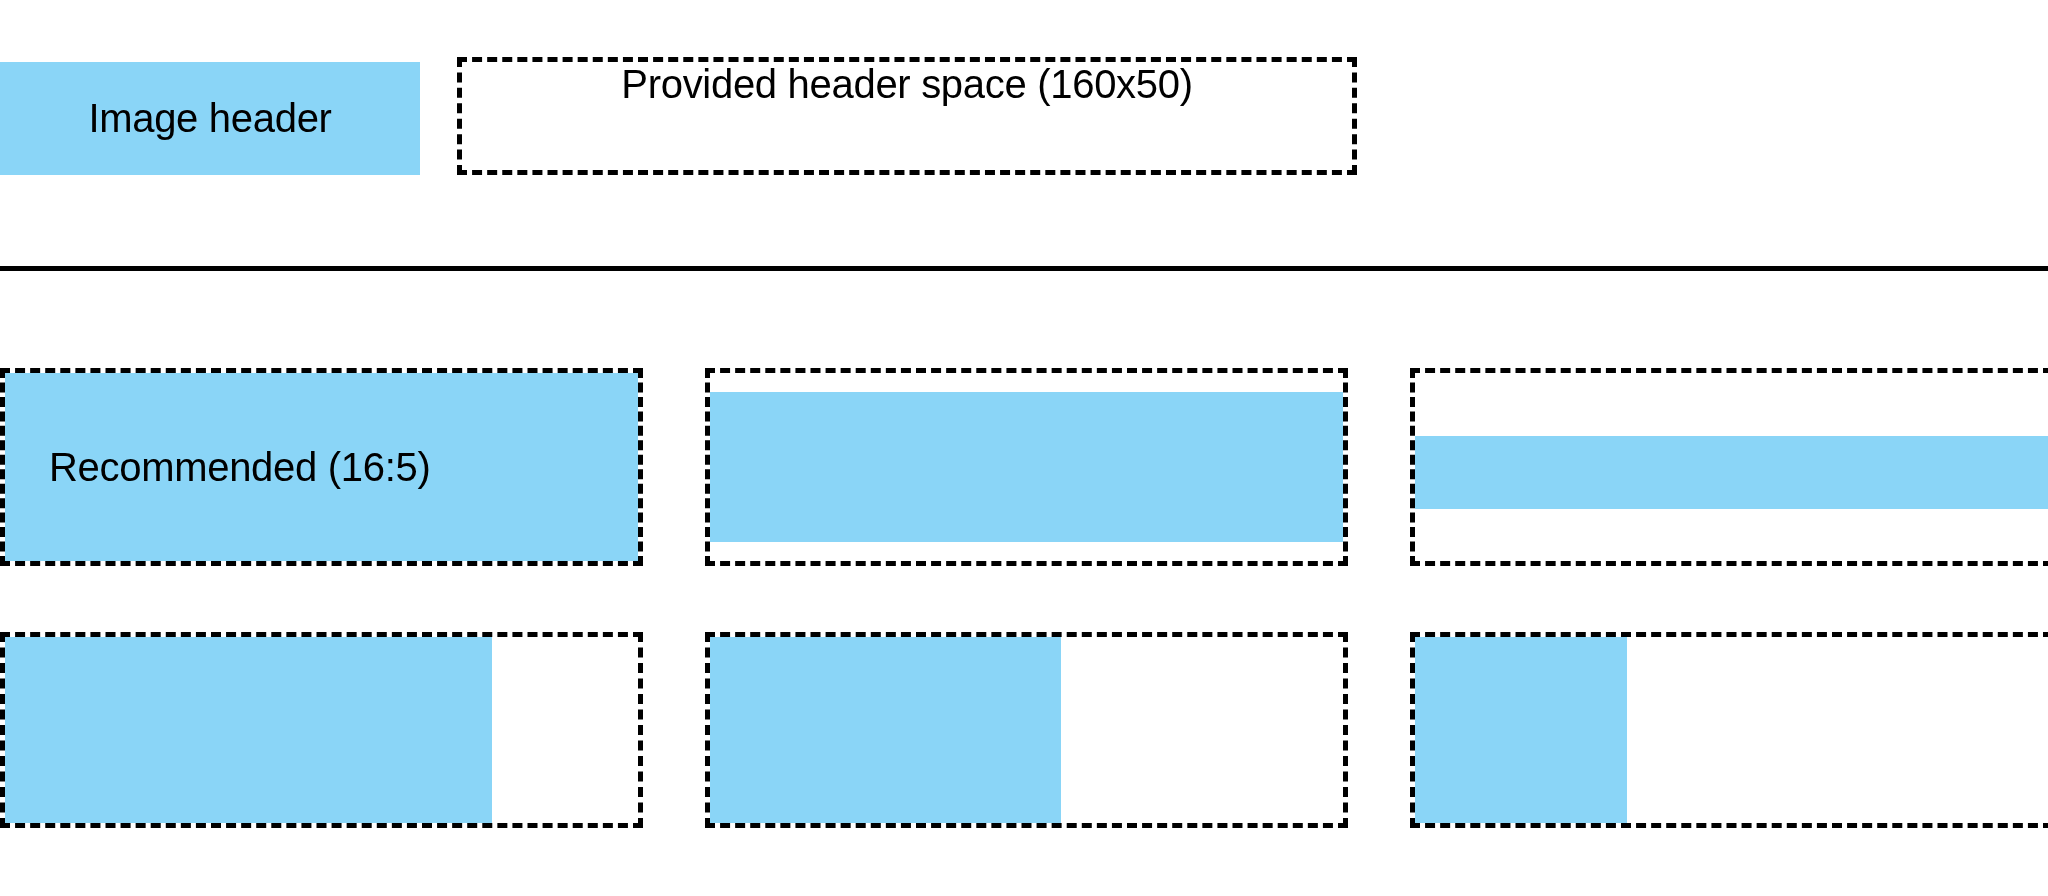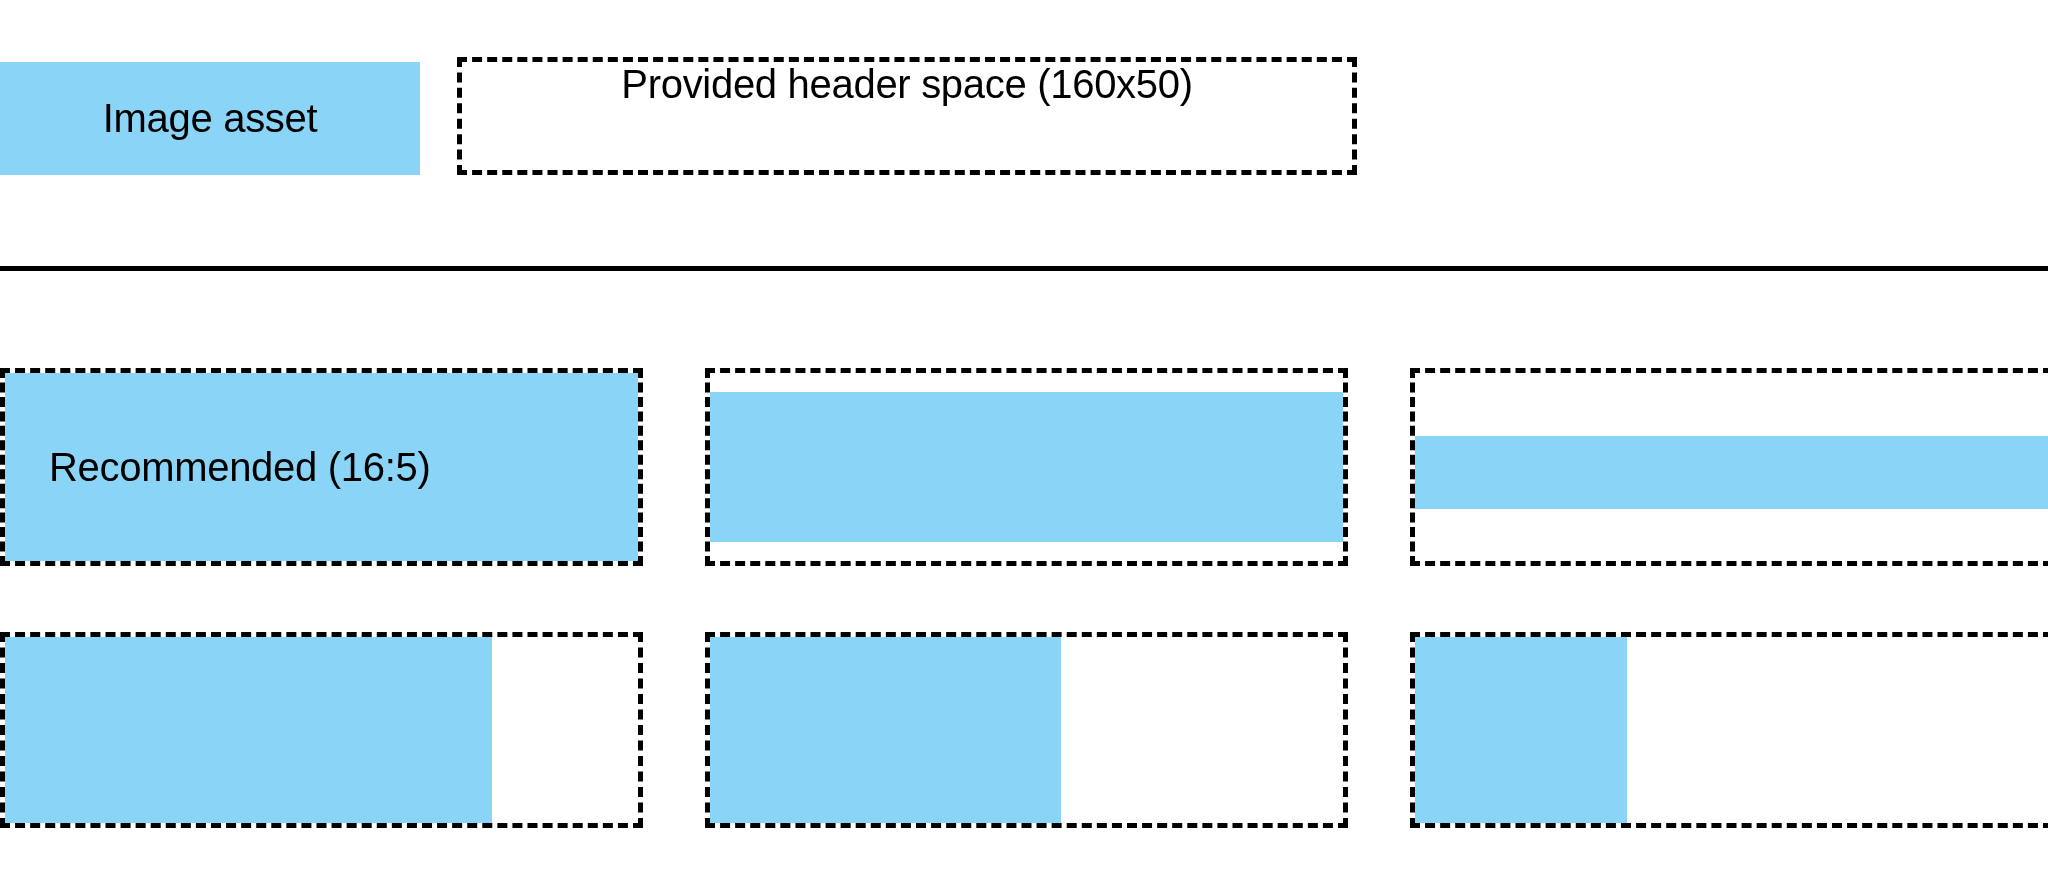--- a/index.html
+++ b/index.html
@@ -143,21 +143,21 @@
     letter-spacing: -0.3px;
     white-space: nowrap;
   }
 </style>
 </head>
 <body>
 
 <div id="header-region">
 
   <div class="image-asset-chip">
-    <span class="chip-label">Image asset</span>
+    <span class="chip-label">Image header</span>
   </div>
 
   <div class="header-space-box">
     <span class="hs-label">Provided header space (160x50)</span>
   </div>
 
 </div>
 
 <div id="section-divider"></div>
 

